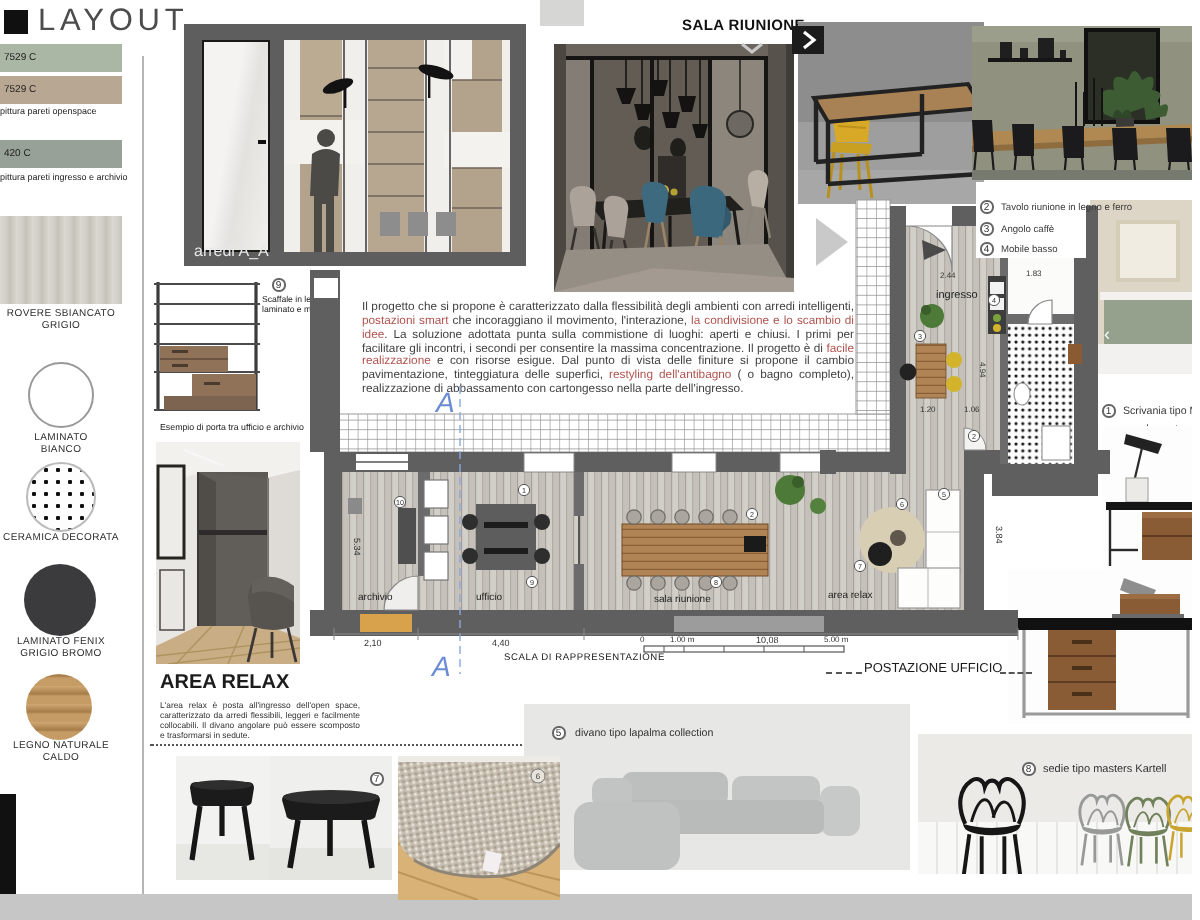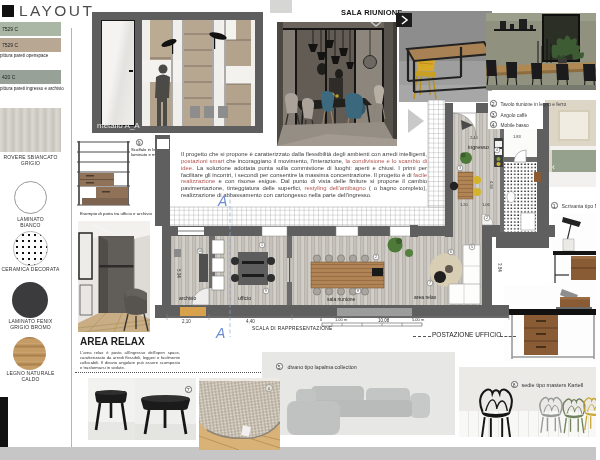--- a/index.html
+++ b/index.html
@@ -109,21 +109,21 @@
     <g fill="#4c4a47">
           <circle cx="21" cy="49" r="4.5"></circle>
           <path d="M14 57 Q21 52 28 57 L27 78 L25 78 L25 106 L21 106 L21 82 L19 82 L19 106 L15 106 L15 78 L13 78 Z"></path>
         </g>
 
     <rect x="48" y="86" width="10" height="12" fill="#8d8d8d"></rect>
         <rect x="62" y="86" width="10" height="12" fill="#8d8d8d"></rect>
         <rect x="76" y="86" width="10" height="12" fill="#8d8d8d"></rect>
   </svg>
 
-  <div class="abs" style="left:5px;top:109px;font-size:8px;color:#e8e8e8">metallo A_A</div>
+  <div class="abs" style="left:5px;top:109px;font-size:8px;color:#e8e8e8">arredi A_A</div>
 </div>
 
 <svg class="abs" style="left:76px;top:139px" width="56" height="68" viewBox="0 0 56 68">
   <g stroke="#3a3a3a" stroke-width="1.6">
         <line x1="3" y1="2" x2="3" y2="66"></line>
         <line x1="52" y1="2" x2="52" y2="66"></line>
       </g>
   <g stroke="#4a4a4a" stroke-width="1">
         <line x1="1" y1="3" x2="54" y2="3"></line>
         <line x1="1" y1="13" x2="54" y2="13"></line>

